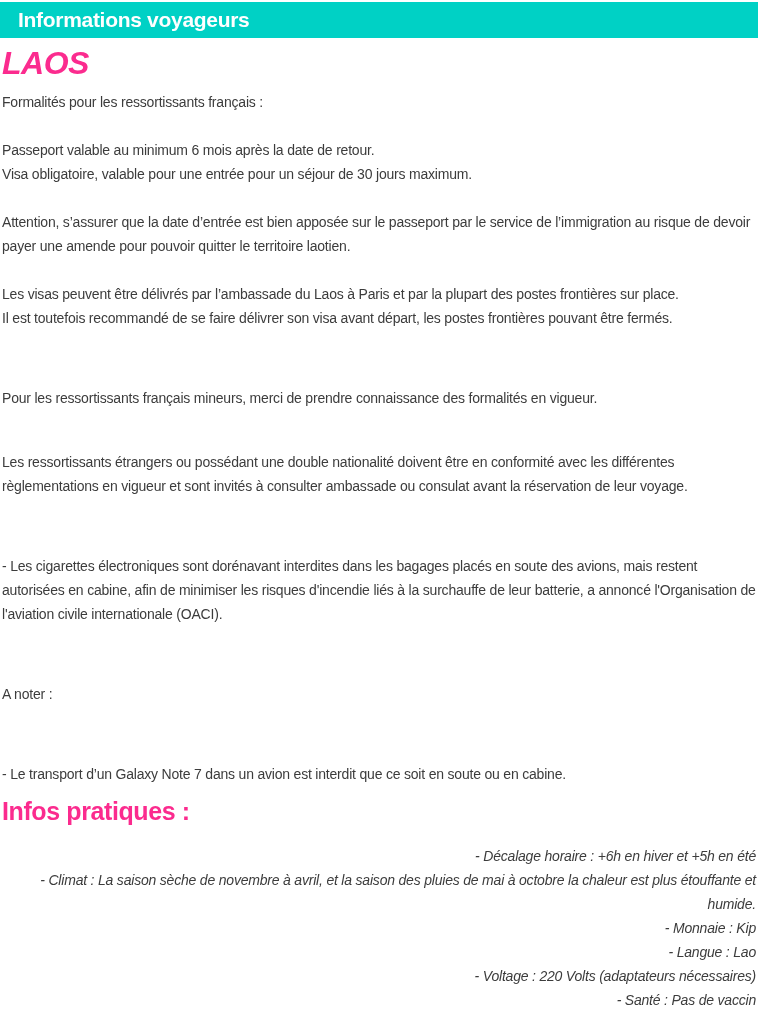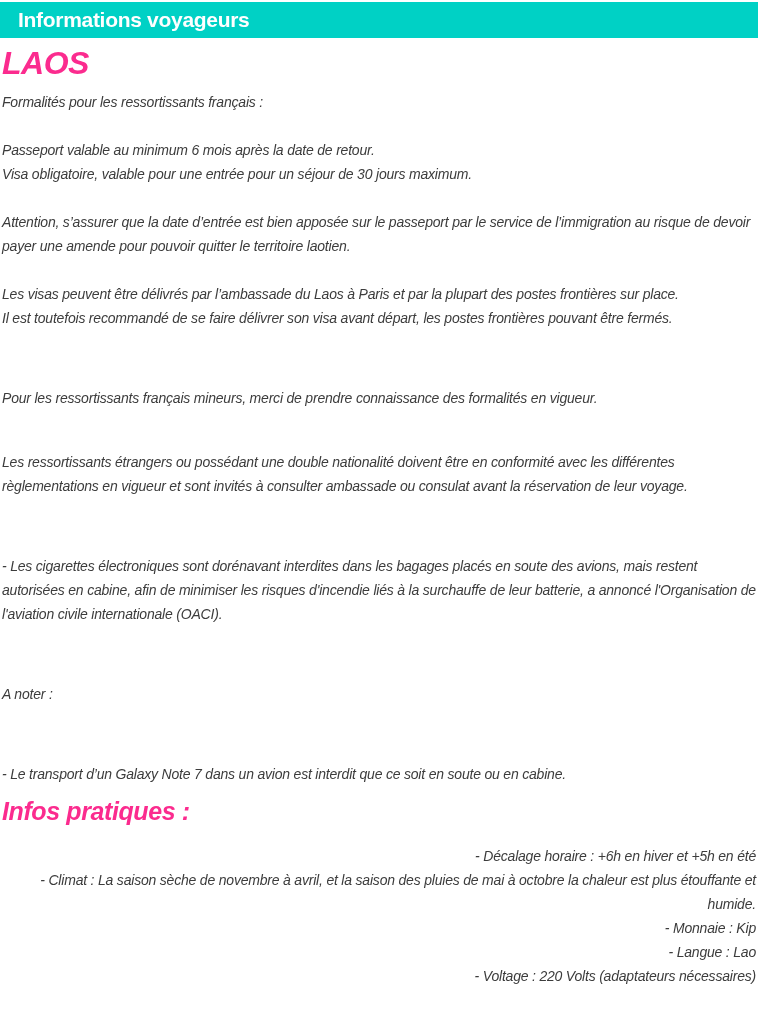--- a/index.html
+++ b/index.html
@@ -45,34 +45,32 @@
     line-height: 38px;
     font-weight: 700;
     font-style: italic;
     letter-spacing: -0.5px;
   }
   .para {
     margin: 24px 0 0 0;
     color: var(--text, #3c3c3c);
     font-size: 14px;
     line-height: 24px;
-    font-style: italic;
     letter-spacing: -0.2px;
     white-space: pre-line;
   }
   .para.mt8  { margin-top: 8px;  }
   .para.mt40 { margin-top: 40px; }
   .para.mt56 { margin-top: 56px; }
   .infos-heading {
     margin: 8px 0 0 0;
     color: var(--pink, #fb2b8e);
     font-size: 25px;
     line-height: 34px;
     font-weight: 700;
-    font-style: italic;
     letter-spacing: -0.4px;
   }
   .infos-list {
     margin-top: 16px;
     text-align: right;
   }
   .infos-list p {
     margin: 0;
     color: var(--text, #3c3c3c);
     font-size: 14px;
@@ -104,14 +102,15 @@
   <p class="para mt56">- Le transport d’un Galaxy Note 7 dans un avion est interdit que ce soit en soute ou en cabine.</p>
 
   <h3 class="infos-heading">Infos pratiques :</h3>
 
   <div class="infos-list">
     <p>- Décalage horaire : +6h en hiver et +5h en été</p>
     <p>- Climat : La saison sèche de novembre à avril, et la saison des pluies de mai à octobre la chaleur est plus étouffante et humide.</p>
     <p>- Monnaie : Kip</p>
     <p>- Langue : Lao</p>
     <p>- Voltage : 220 Volts (adaptateurs nécessaires)</p>
+    <p>- Santé : Pas de vaccin</p>
   </div>
 </main>
 
 </body></html>

